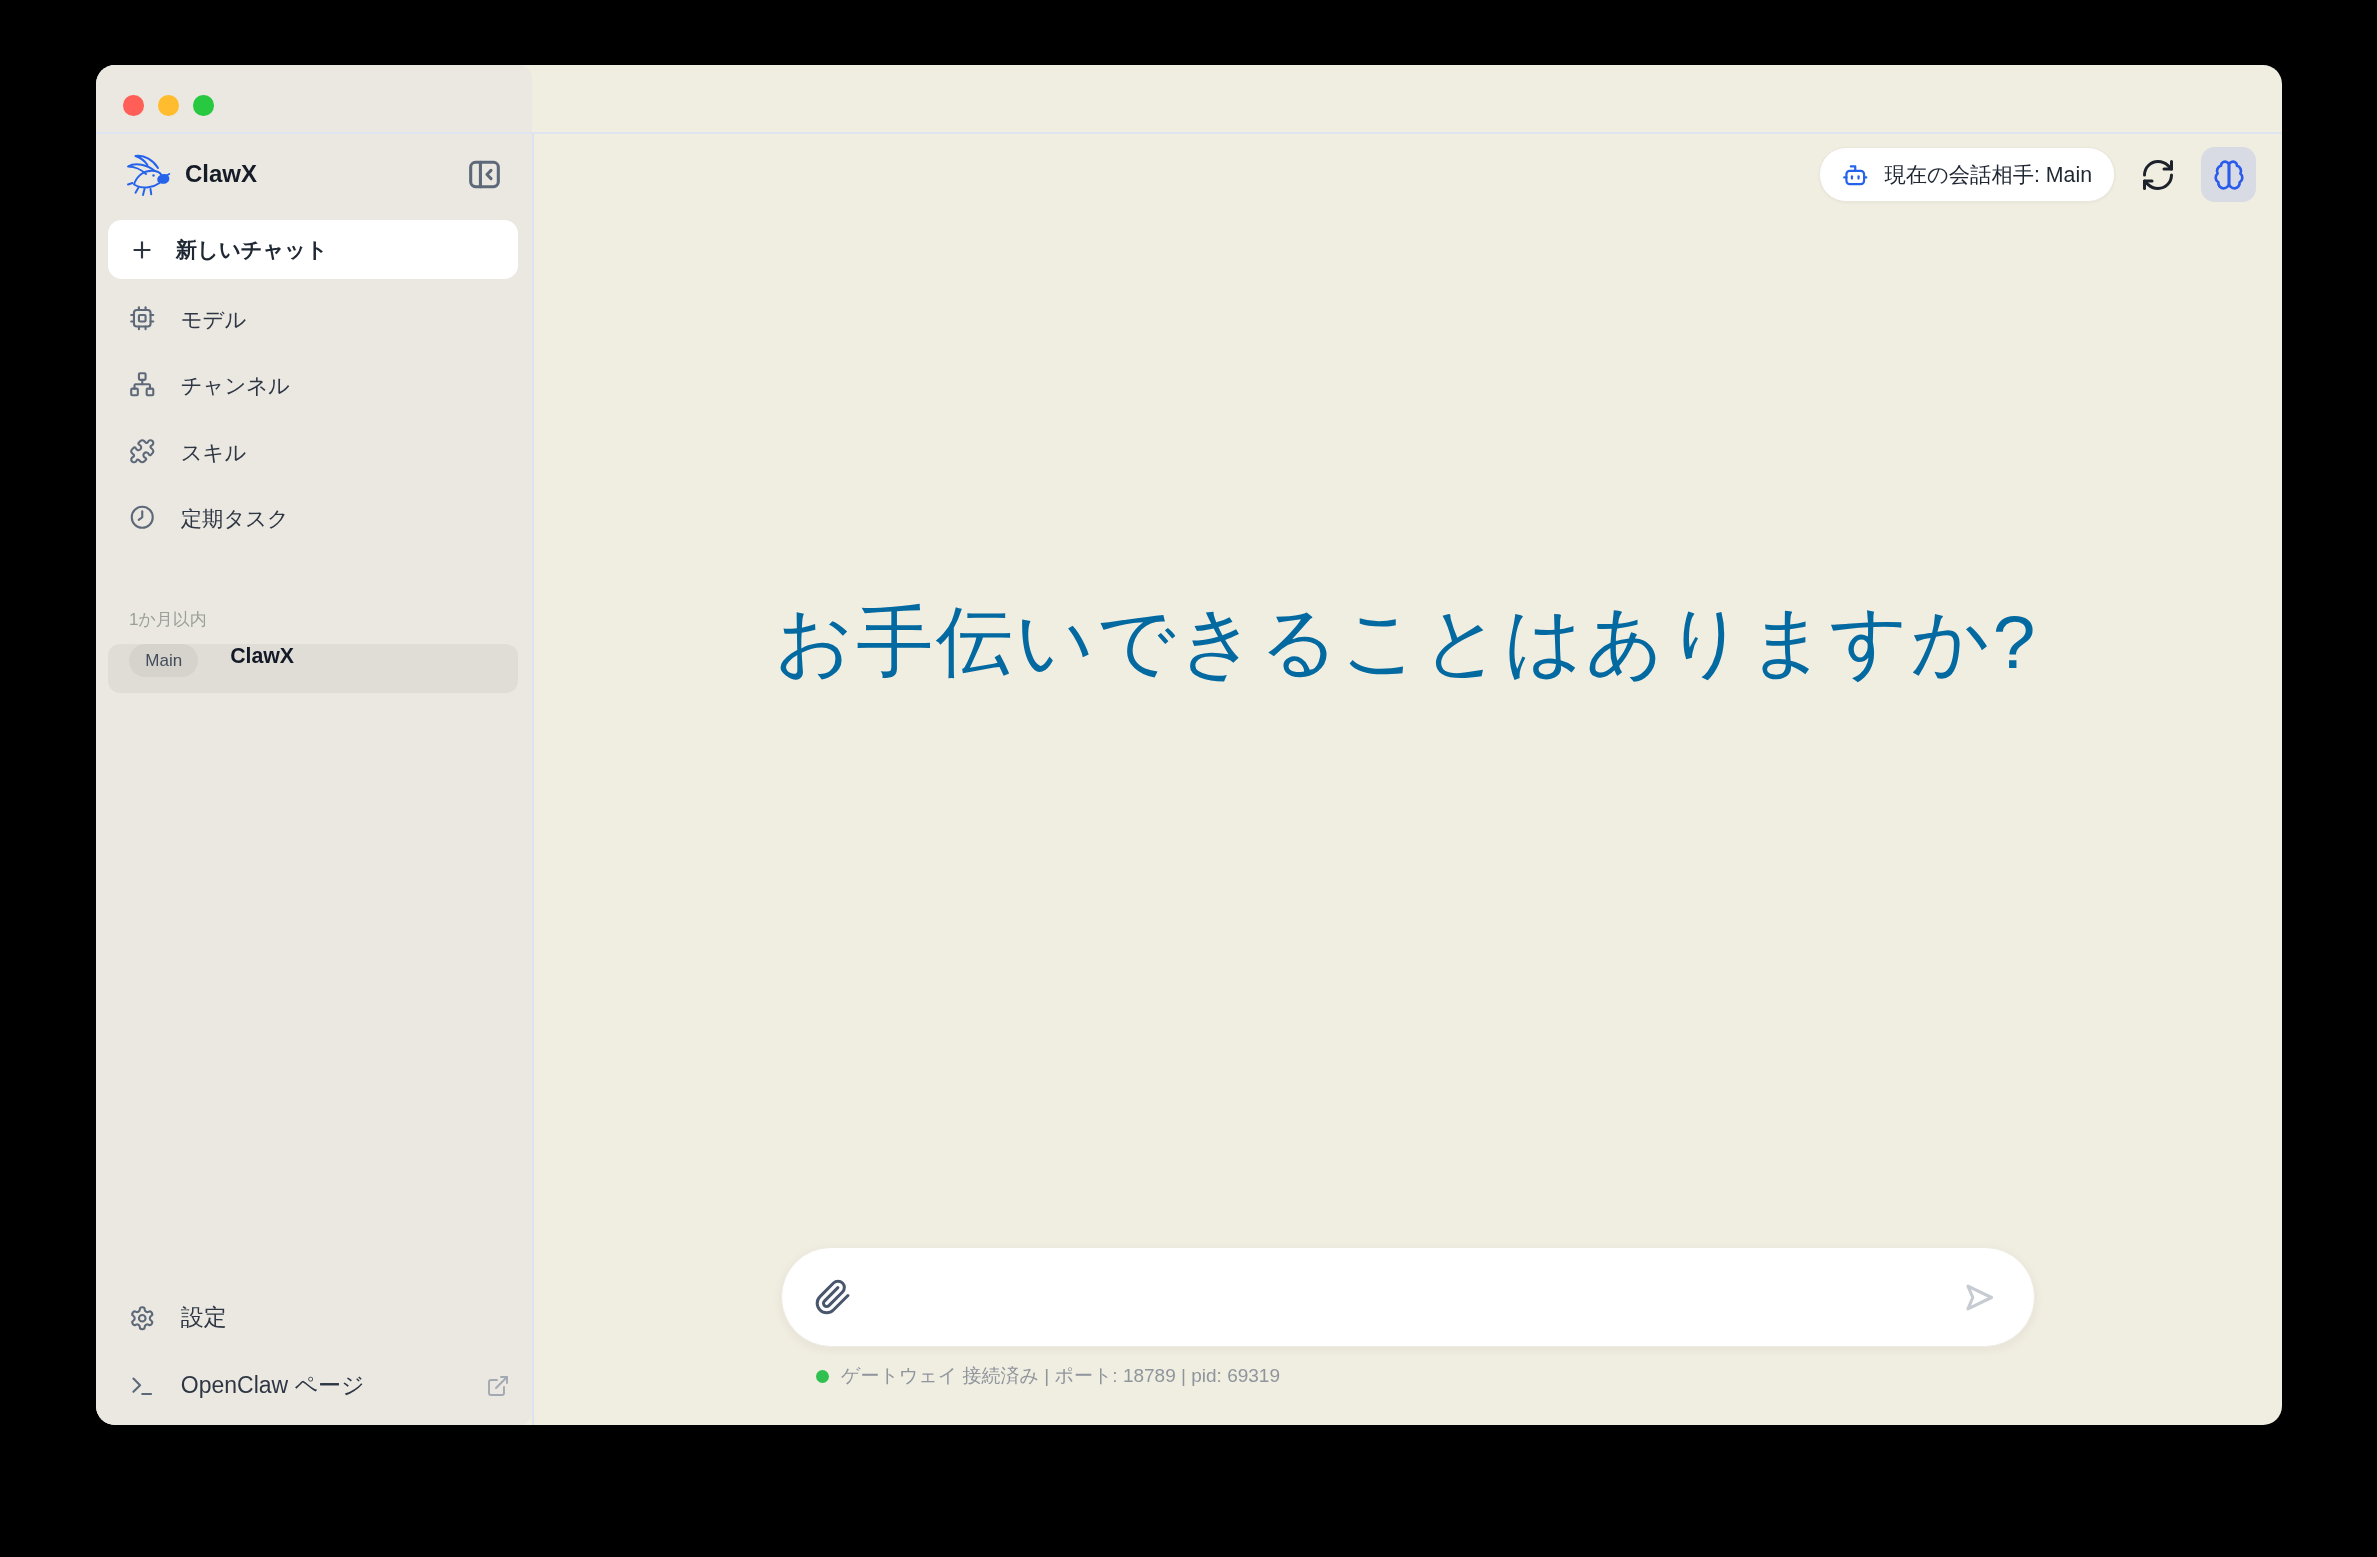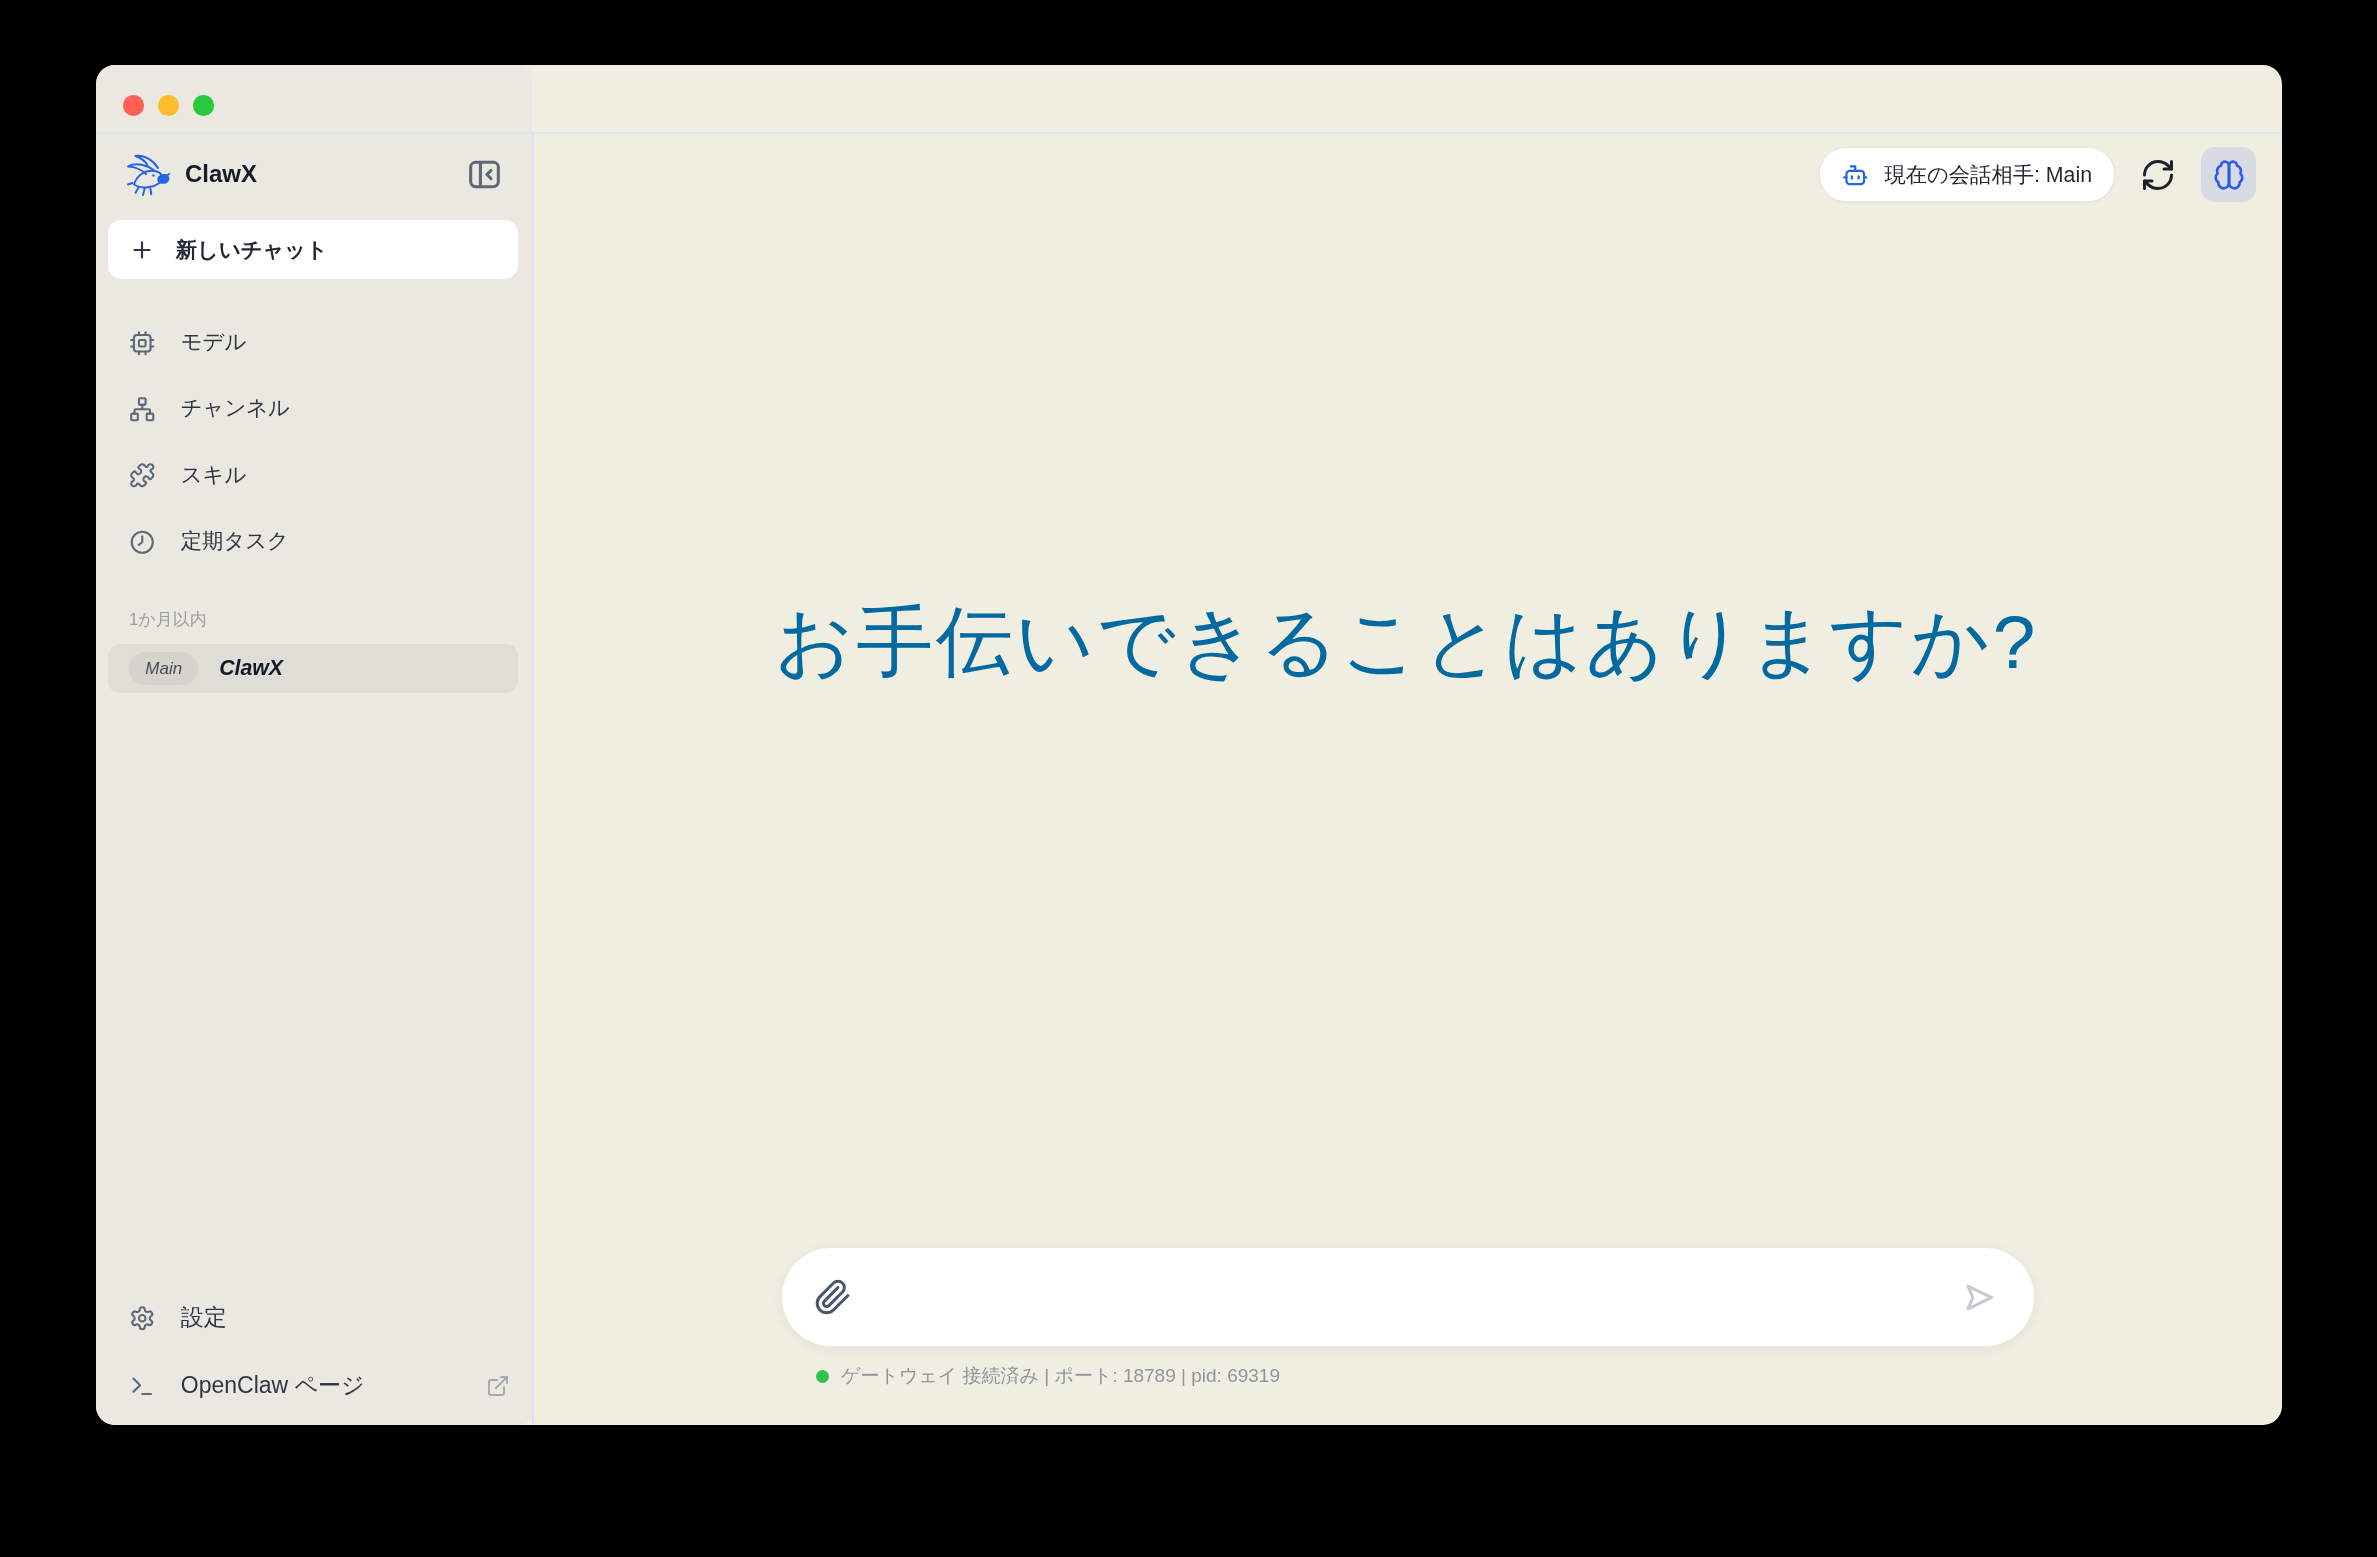--- a/index.html
+++ b/index.html
@@ -33,29 +33,29 @@
   .collapse-btn{width:43px;height:43px;color:#5d6878;display:flex;align-items:center;justify-content:center;cursor:pointer;}
   .collapse-btn svg{width:39px;height:39px;}
   .new-chat{
     margin:22px 14.5px 0 12px;height:59px;border-radius:13.7px;background:#ffffff;
     display:flex;align-items:center;padding:0 0 0 21.3px;gap:20.5px;cursor:pointer;
   }
   .new-chat .plus-ic{width:26px;height:26px;color:#2c3440;}
   .new-chat-label{font-size:21.3px;font-weight:600;color:#202834;}
   .nav{margin-top:26px;display:flex;flex-direction:column;}
   .nav-item{
-    height:51px;margin:0 14.5px 15.4px 12px;border-radius:12px;display:flex;align-items:flex-end;
+    height:51px;margin:0 14.5px 15.4px 12px;border-radius:12px;display:flex;align-items:flex-start;
     padding-left:21.3px;gap:25px;cursor:pointer;
   }
   .nav-item .nv-ic{width:26.5px;height:26.5px;color:#5d6878;flex:0 0 auto;}
   .nav-item .nv-label{font-size:21.3px;font-weight:500;color:#2e3643;}
   .section-label{margin:37px 0 0 33px;font-size:17px;color:#9aa099;}
   .chat-item{
     margin:13.7px 14.5px 0 12px;height:49px;border-radius:12px;background:#e0ddd6;
-    display:flex;align-items:center;padding-left:21.3px;gap:21px;cursor:pointer;font-style:italic;
+    display:flex;align-items:flex-start;padding-left:21.3px;gap:32px;cursor:pointer;
   }
   .chat-badge{
     height:33px;padding:0 16px;border-radius:17px;background:#d6d3cc;
     display:flex;align-items:center;font-size:17px;color:#434d5b;font-weight:500;
   }
   .chat-title{font-size:21.3px;font-weight:700;color:#131a27;}
   .sidebar-bottom{margin-top:auto;padding:0 12px 13.7px 12px;display:flex;flex-direction:column;gap:17px;}
   .bottom-item{
     height:51px;border-radius:12px;display:flex;align-items:center;padding:0 10.2px 0 21.3px;gap:25px;cursor:pointer;
   }

